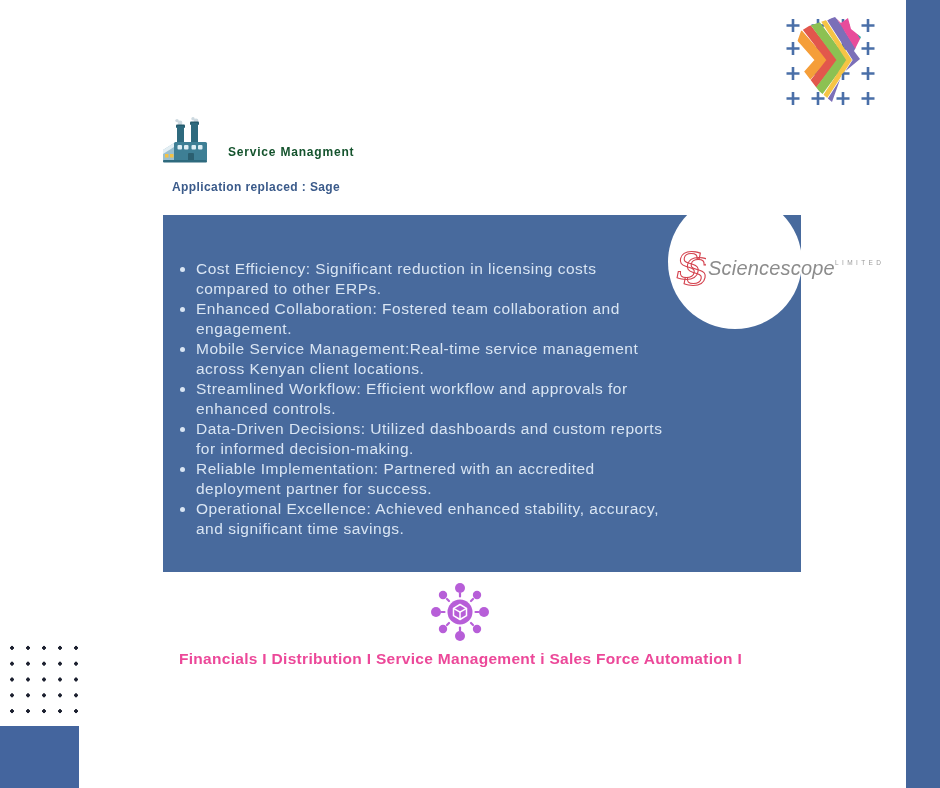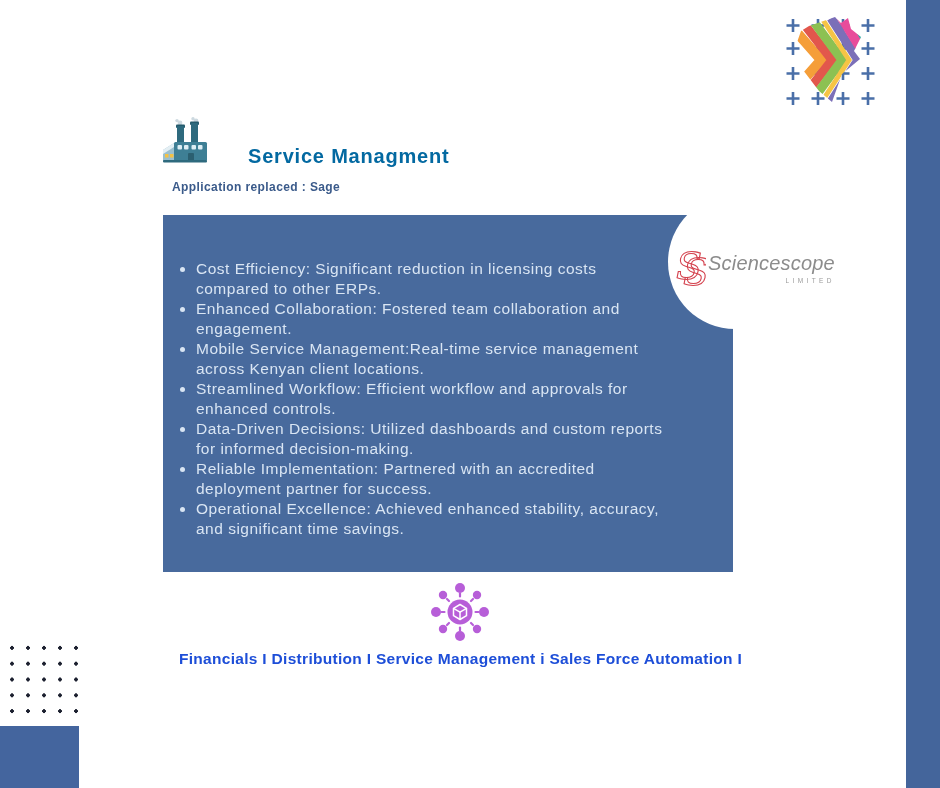--- a/index.html
+++ b/index.html
@@ -10,43 +10,43 @@
     font-family:"Liberation Sans", sans-serif;
   }
   
   .sidebar-bar { position:absolute; left:906px; top:0; width:34px; height:788px; background:#44659B; }
   
   .kenya-logo { position:absolute; left:779px; top:10px; width:100px; height:104px; }
   
   .factory-wrap { position:absolute; left:161px; top:117px; width:48px; height:48px; }
   .section-title {
     position:absolute; left:228px; top:145px;
-    font-size:20px; font-weight:bold; letter-spacing:.8px; color:#0369a1;margin-left:20px;
+    font-size:12px; font-weight:bold; letter-spacing:.8px; color:#14532d;
   }
   .subtitle {
     position:absolute; left:172px; top:180px;
     font-size:12px; font-weight:bold; letter-spacing:.4px; color:#3A5A8A;
   }
   
-  .panel { position:absolute; left:163px; top:215px; width:570px; height:357px; background:#486A9D; z-index:1; }
+  .panel { position:absolute; left:163px; top:215px; width:638px; height:357px; background:#486A9D; z-index:1; }
   .panel ul { margin:44px 0 0 0; padding-left:33px; list-style:disc outside; }
   .panel li {
     color:#D9E5F3; font-size:15.5px; line-height:20px; letter-spacing:.5px;
   }
   
   .logo-circle { position:absolute; left:668px; top:195px; width:134px; height:134px; border-radius:50%; background:#ffffff; z-index:2; }
   .ss-logo { position:absolute; left:676px; top:244px; display:flex; align-items:center; z-index:3; }
-  .ss-text { display:flex; flex-direction:column; margin-left:2px; }
+  .ss-text { display:flex; flex-direction:row; margin-left:2px; }
   .ss-name { font-style:italic; font-size:20px; color:#8C8C8C; letter-spacing:.2px; }
   .ss-sub { font-size:6.5px; letter-spacing:3.4px; color:#9B9B9B; text-align:right; margin-top:2px; }
   
   .network-wrap { position:absolute; left:430px; top:581px; width:60px; height:62px; }
   .footer-text {
     position:absolute; left:8px; top:648px; width:905px; text-align:center;
-    color:#1d4ed8; font-weight:bold; font-size:15.5px; line-height:21.5px; letter-spacing:.3px;
+    color:#ec4899; font-weight:bold; font-size:15.5px; line-height:21.5px; letter-spacing:.3px;
   }
   
   .dots-pattern {
     position:absolute; left:4px; top:640px; width:80px; height:76px;
     background-image:radial-gradient(#1D2130 1.6px, transparent 1.9px);
     background-size:16px 15.8px; background-position:0px 0px;
   }
   .corner-square { position:absolute; left:0; top:726px; width:79px; height:62px; background:#44659E; }
 </style>
 </head>

